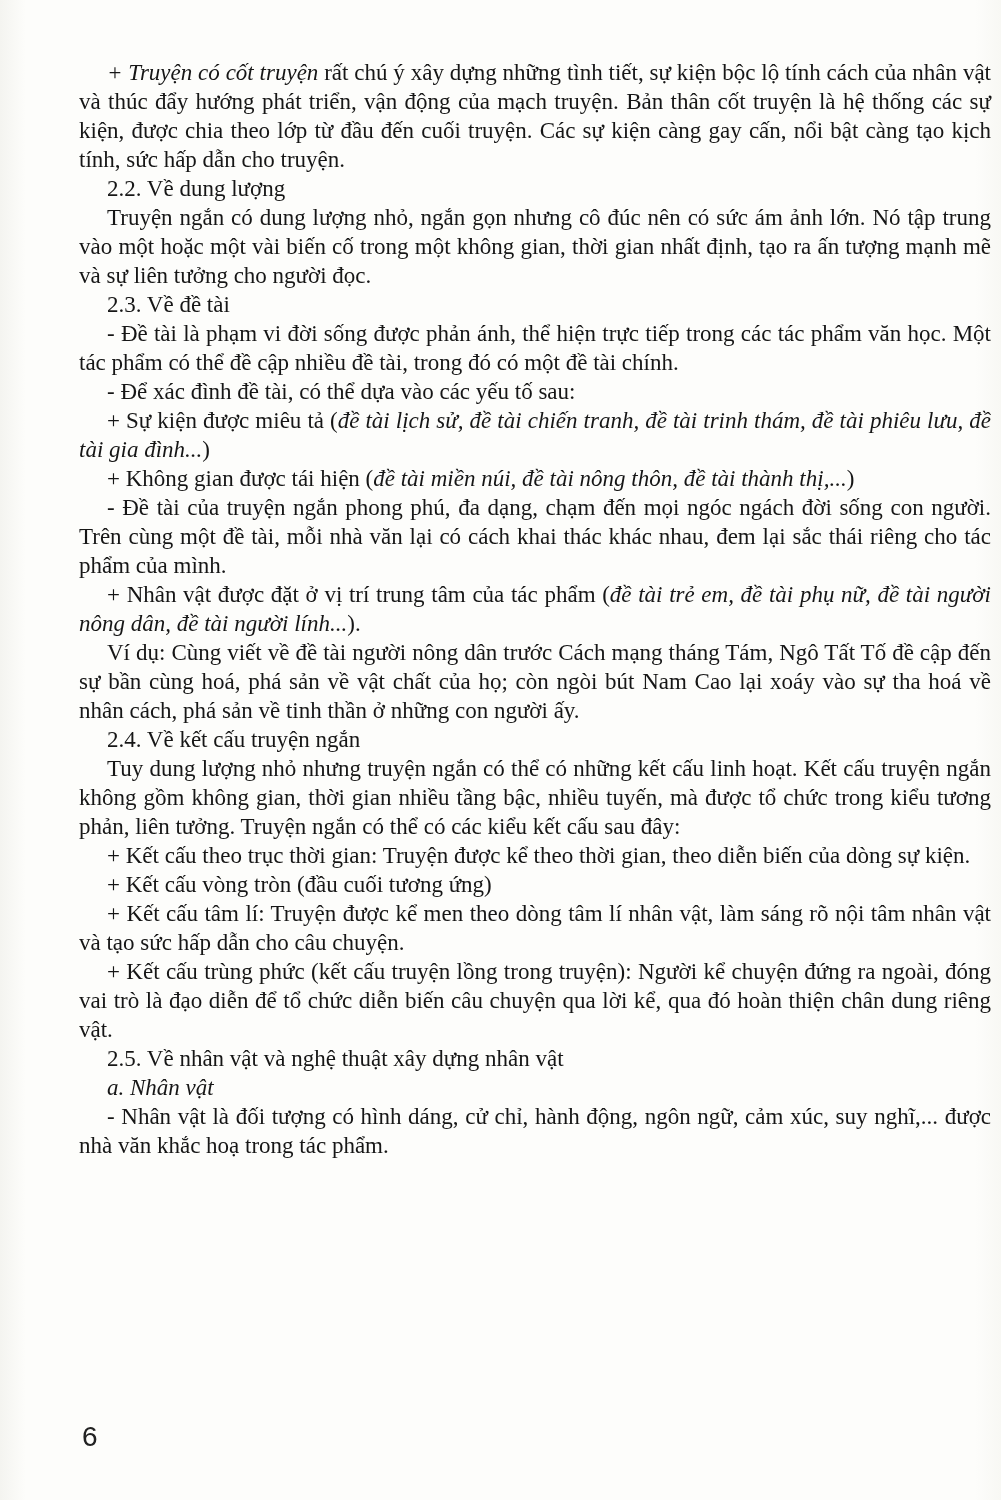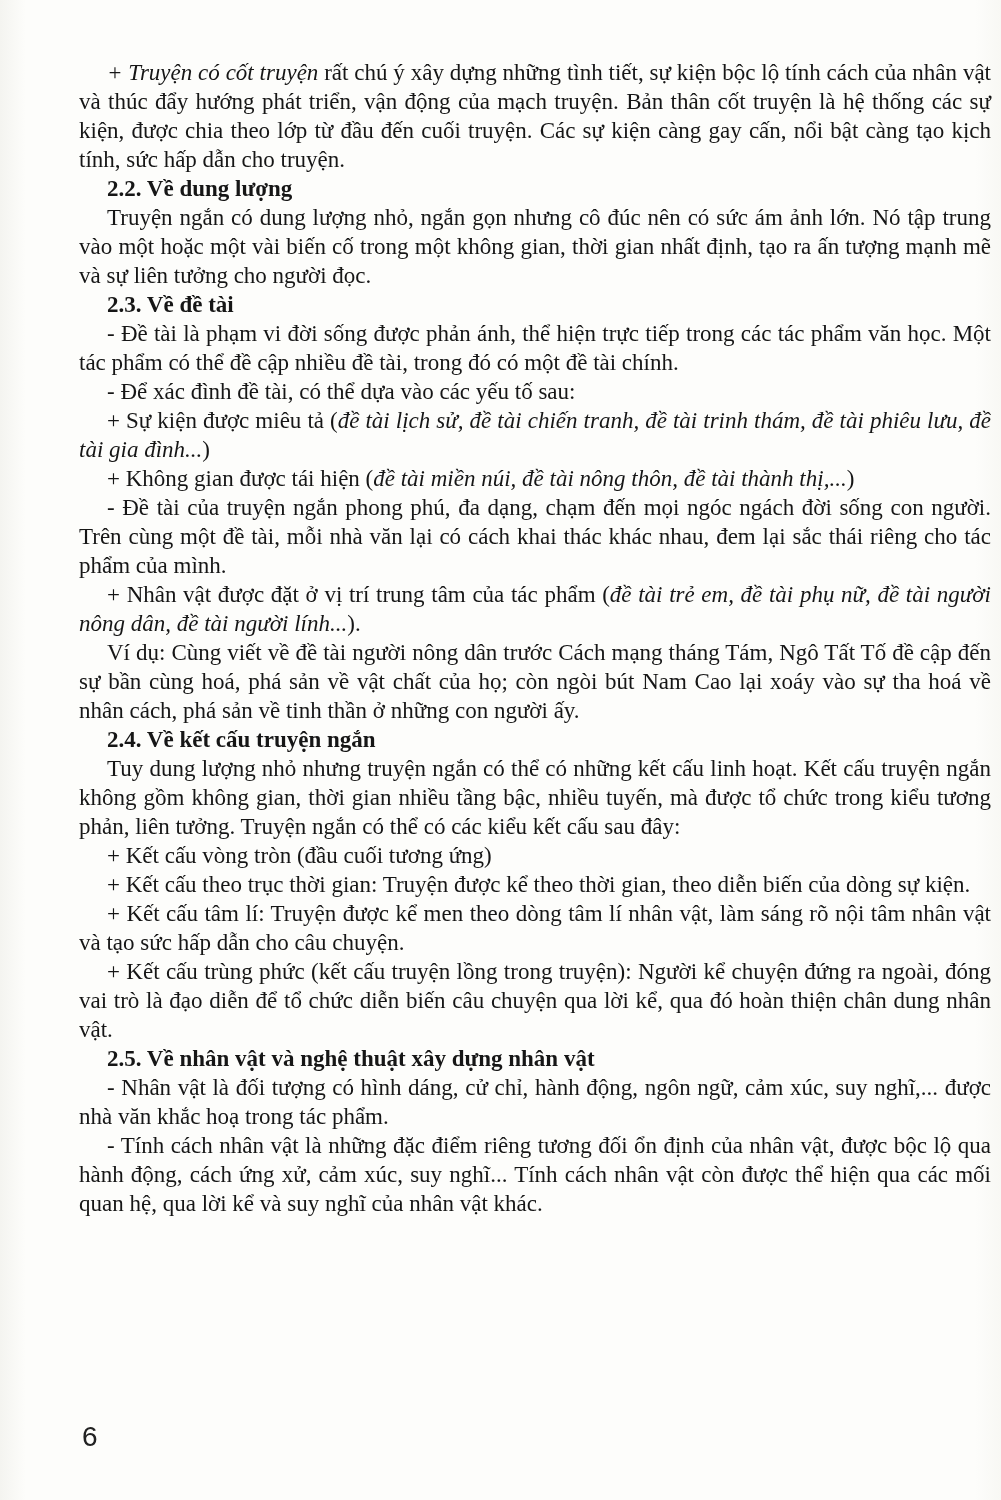--- a/index.html
+++ b/index.html
@@ -26,21 +26,21 @@
     text-align: justify;
   }
   .textcol p, .textcol h3 {
     margin: 0;
     padding: 0;
     text-indent: 28px;
     font-size: 23px;
     line-height: 29px;
   }
   .textcol h3 {
-    font-weight: bold;
+    font-weight: normal;
   }
   .textcol h3.italic-head {
     font-style: italic;
   }
   em.lead, em.inline-italic {
     font-style: italic;
   }
   .page-number {
     position: absolute;
     left: 82px;
@@ -75,33 +75,33 @@
     <p>- Đề tài của truyện ngắn phong phú, đa dạng, chạm đến mọi ngóc ngách đời sống con người. Trên cùng một đề tài, mỗi nhà văn lại có cách khai thác khác nhau, đem lại sắc thái riêng cho tác phẩm của mình.</p>
 
     <p><span>+ Nhân vật được đặt ở vị trí trung tâm của tác phẩm (</span><em class="inline-italic">đề tài trẻ em, đề tài phụ nữ, đề tài người nông dân, đề tài người lính...</em><span>).</span></p>
 
     <p>Ví dụ: Cùng viết về đề tài người nông dân trước Cách mạng tháng Tám, Ngô Tất Tố đề cập đến sự bần cùng hoá, phá sản về vật chất của họ; còn ngòi bút Nam Cao lại xoáy vào sự tha hoá về nhân cách, phá sản về tinh thần ở những con người ấy.</p>
 
     <h3>2.4. Về kết cấu truyện ngắn</h3>
 
     <p>Tuy dung lượng nhỏ nhưng truyện ngắn có thể có những kết cấu linh hoạt. Kết cấu truyện ngắn không gồm không gian, thời gian nhiều tầng bậc, nhiều tuyến, mà được tổ chức trong kiểu tương phản, liên tưởng. Truyện ngắn có thể có các kiểu kết cấu sau đây:</p>
 
+    <p>+ Kết cấu theo trục thời gian: Truyện được kể theo thời gian, theo diễn biến của dòng sự kiện.</p>
+
     <p>+ Kết cấu vòng tròn (đầu cuối tương ứng)</p>
-
-    <p>+ Kết cấu theo trục thời gian: Truyện được kể theo thời gian, theo diễn biến của dòng sự kiện.</p>
 
     <p>+ Kết cấu tâm lí: Truyện được kể men theo dòng tâm lí nhân vật, làm sáng rõ nội tâm nhân vật và tạo sức hấp dẫn cho câu chuyện.</p>
 
 
-    <p>+ Kết cấu trùng phức (kết cấu truyện lồng trong truyện): Người kể chuyện đứng ra ngoài, đóng vai trò là đạo diễn để tổ chức diễn biến câu chuyện qua lời kể, qua đó hoàn thiện chân dung nhân vật.</p>
+    <p>+ Kết cấu trùng phức (kết cấu truyện lồng trong truyện): Người kể chuyện đứng ra ngoài, đóng vai trò là đạo diễn để tổ chức diễn biến câu chuyện qua lời kể, qua đó hoàn thiện chân dung riêng vật.</p>
 
 
     <h3>2.5. Về nhân vật và nghệ thuật xây dựng nhân vật</h3>
 
+    <h3 class="italic-head">a. Nhân vật</h3>
 
     <p>- Nhân vật là đối tượng có hình dáng, cử chỉ, hành động, ngôn ngữ, cảm xúc, suy nghĩ,... được nhà văn khắc hoạ trong tác phẩm.</p>
 
-    <p>- Tính cách nhân vật là những đặc điểm riêng tương đối ổn định của nhân vật, được bộc lộ qua hành động, cách ứng xử, cảm xúc, suy nghĩ... Tính cách nhân vật còn được thể hiện qua các mối quan hệ, qua lời kể và suy nghĩ của nhân vật khác.</p>
 
   </div>
 
   <div class="page-number">6</div>
 </div>
 
 </body></html>

